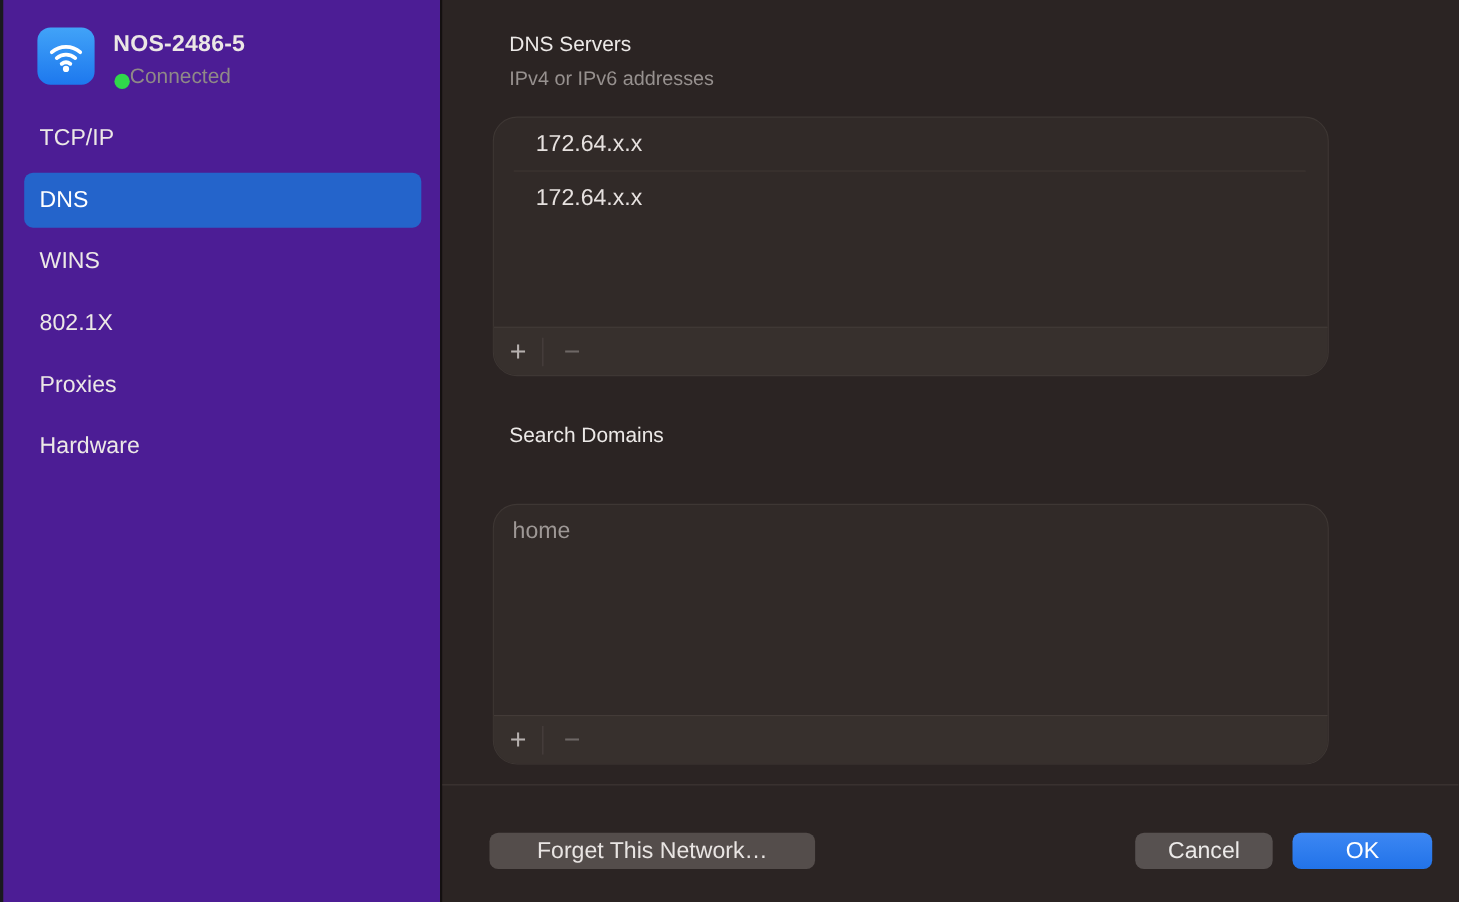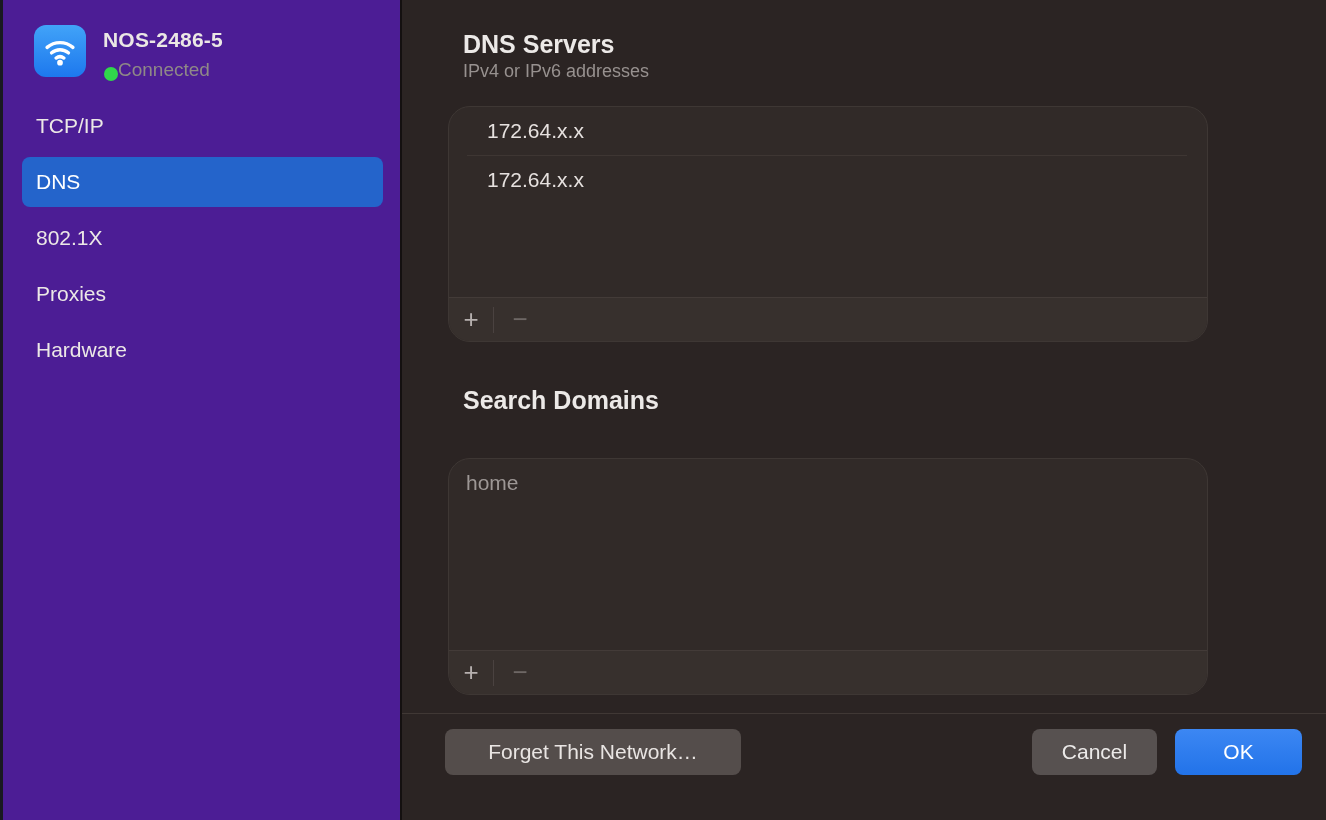--- a/index.html
+++ b/index.html
@@ -37,21 +37,21 @@
   .nav-item {
     height:50px; margin-bottom:6px; border-radius:8px;
     display:flex; align-items:center; padding-left:14px;
     font-size:21px; color:#ece8e6; cursor:default;
   }
   .nav-item.selected { background:#2464cb; color:#ffffff; }
 
   
   .main { position:absolute; left:402px; top:0; width:924px; height:820px; }
 
-  .section-title { position:absolute; font-size:25px; font-weight:700; color:#ece9e7; }
+  .section-title { position:absolute; font-size:19px; font-weight:400; color:#ece9e7; }
   .title-dns { left:61px; top:30px; }
   .section-subtitle { position:absolute; left:61px; top:61px; font-size:18px; color:#97918f; }
   .title-search { left:61px; top:386px; }
 
   .listbox {
     position:absolute; left:46px; width:760px;
     background:#312a28; border:1px solid #3e3734; border-radius:22px;
     overflow:hidden;
   }
   .listbox-dns { top:106px; height:236px; }
@@ -75,21 +75,21 @@
     font-size:26px; font-weight:300; cursor:default;
   }
   .lb-btn.add { color:#b6b0ae; }
   .lb-btn.remove { width:52px; color:#6e6765; }
   .lb-sep { width:1px; height:26px; background:#4a4240; }
 
   .bottom-divider { position:absolute; left:0; top:713px; width:924px; height:1px; background:#403835; }
 
   
   .btn {
-    position:absolute; top:729px; height:46px;
+    position:absolute; top:757px; height:33px;
     display:flex; align-items:center; justify-content:center;
     border-radius:8px; font-size:21px; color:#e9e5e3;
     border:none; cursor:default;
   }
   .btn-forget { left:43px; width:296px; background:#544d4b; }
   .btn-cancel { left:630px; width:125px; background:#575150; color:#eceae9; }
   .btn-ok {
     left:773px; width:127px;
     background:linear-gradient(180deg,#3c87f3 0%,#2273e9 100%);
     color:#ffffff;
@@ -119,20 +119,23 @@
     <span class="status-dot"></span>
     <span class="status-text">Connected</span>
   </div>
 
   <div class="nav">
     <div class="nav-item">
       <span>TCP/IP</span>
     </div>
     <div class="nav-item selected">
       <span>DNS</span>
+    </div>
+    <div class="nav-item">
+      <span>WINS</span>
     </div>
     <div class="nav-item">
       <span>802.1X</span>
     </div>
     <div class="nav-item">
       <span>Proxies</span>
     </div>
     <div class="nav-item">
       <span>Hardware</span>
     </div>

